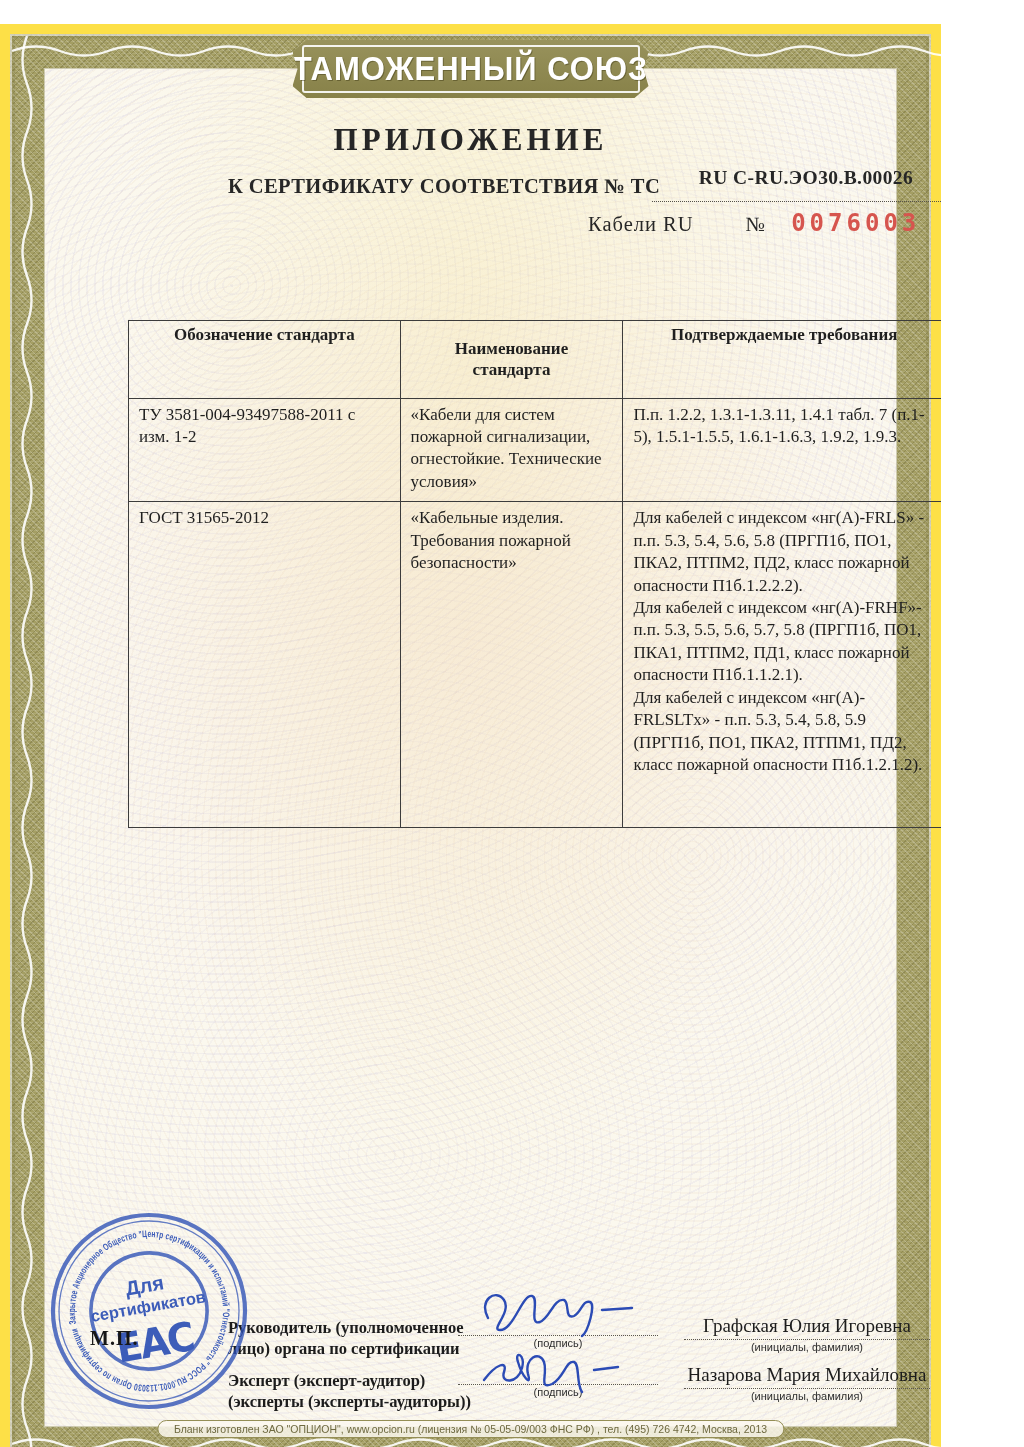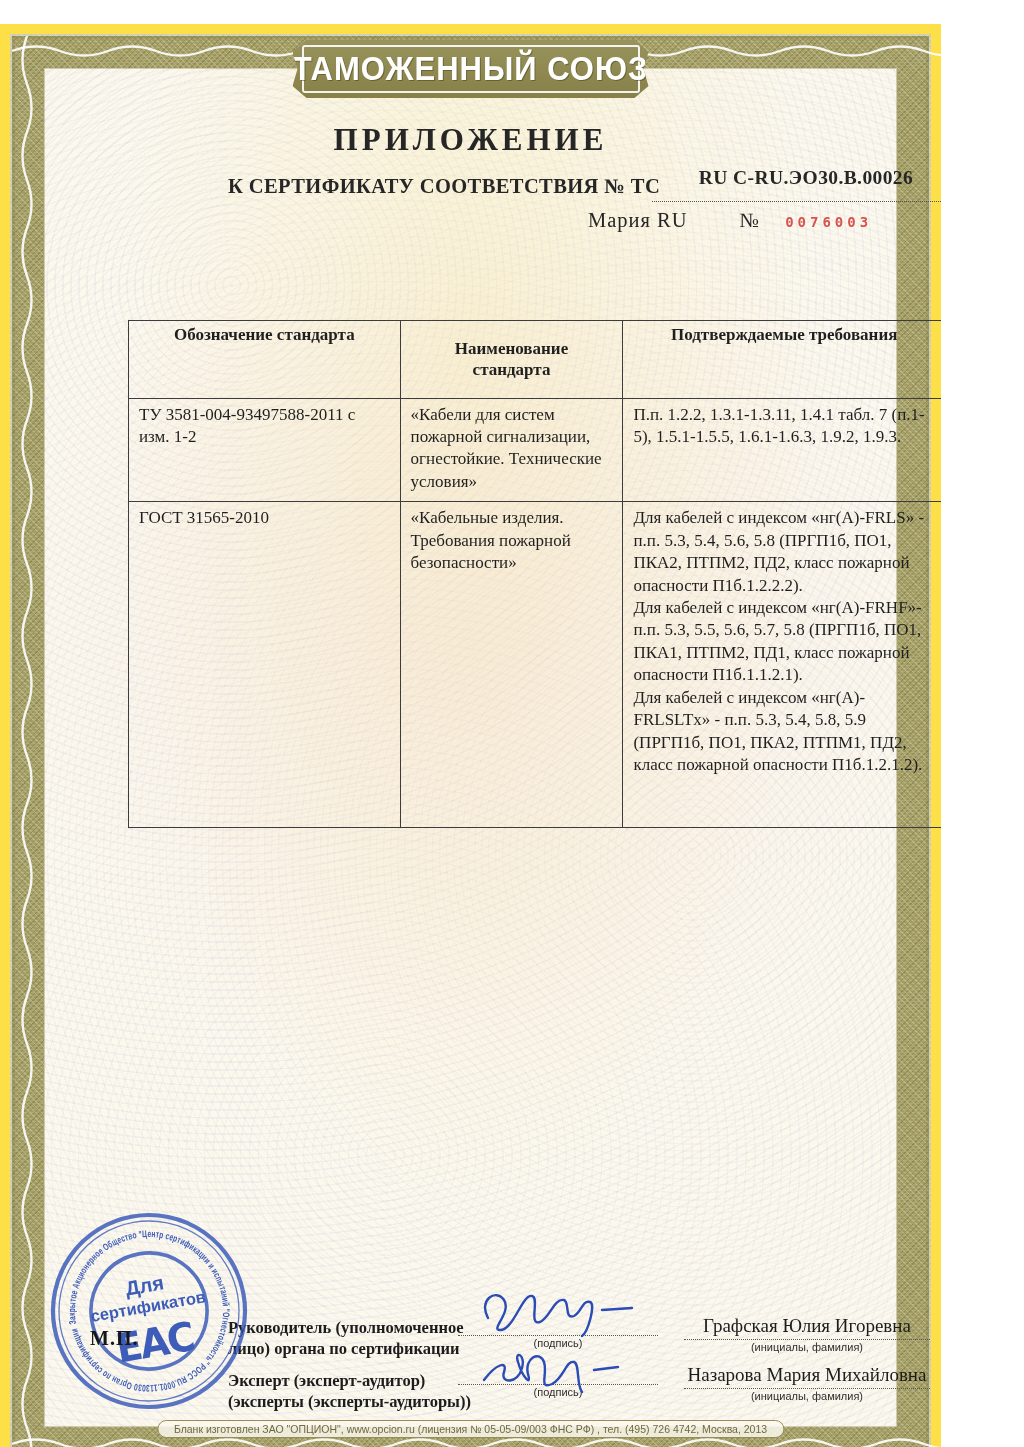--- a/index.html
+++ b/index.html
@@ -67,21 +67,21 @@
   }
   .cert-underline {
     position:absolute; top:177px; left:652px; width:305px;
     border-bottom:1.5px dotted #55524a;
   }
   .series-row { position:absolute; top:185px; left:588px; display:flex; align-items:baseline; }
   .series-label { font-size:20.5px; color:#262626; letter-spacing:1px; }
   .number-sign { font-size:20.5px; color:#262626; margin-left:52px; }
   .serial {
     margin-left:26px; font-family:"DejaVu Sans Mono", monospace;
-    font-weight:bold; font-size:14px; letter-spacing:4px;
+    font-weight:bold; font-size:24px; letter-spacing:4px;
   }
 
   .intro {
     position:absolute; top:228px; left:72px; width:880px; text-align:center;
     font-weight:bold; font-size:17.5px; line-height:1.5; color:#1f1f1f;
   }
 
   
   .std-table {
     position:absolute; top:296px; left:128px; width:818px;
@@ -169,21 +169,21 @@
     <div class="banner">
       <div class="banner-inner"></div>
       <div class="banner-text">ТАМОЖЕННЫЙ СОЮЗ</div>
     </div>
 
     <div class="doc-title">ПРИЛОЖЕНИЕ</div>
     <div class="cert-label">К СЕРТИФИКАТУ СООТВЕТСТВИЯ  № ТС</div>
     <div class="cert-number">RU C-RU.ЭО30.В.00026</div>
     <div class="cert-underline"></div>
     <div class="series-row">
-      <span class="series-label">Мария RU</span>
+      <span class="series-label">Кабели RU</span>
       <span class="number-sign">№</span>
       <span class="serial" id="serial-number" style="color: rgb(214, 85, 78);">0076003</span>
     </div>
 
 
     <table class="std-table">
       <colgroup>
           <col style="width:272px">
           <col style="width:223px">
           <col style="width:323px">
@@ -197,21 +197,21 @@
       </thead>
       <tbody>
         <tr class="row-first">
           <td>ТУ 3581-004-93497588-2011 с изм. 1-2</td>
           <td>«Кабели для систем пожарной сигнализации, огнестойкие. Технические условия»</td>
           <td>
             <p class="req-par">П.п. 1.2.2, 1.3.1-1.3.11, 1.4.1 табл. 7 (п.1-5), 1.5.1-1.5.5, 1.6.1-1.6.3, 1.9.2, 1.9.3.</p>
           </td>
         </tr>
         <tr class="row-second">
-          <td>ГОСТ 31565-2010</td>
+          <td>ГОСТ 31565-2012</td>
           <td>«Кабельные изделия. Требования пожарной безопасности»</td>
           <td>
             <p class="req-par">Для кабелей с индексом «нг(А)-FRLS» - п.п. 5.3, 5.4, 5.6, 5.8 (ПРГП1б, ПО1, ПКА2, ПТПМ2, ПД2, класс пожарной опасности П1б.1.2.2.2).</p>
             <p class="req-par">Для кабелей с индексом «нг(А)-FRHF»- п.п. 5.3, 5.5, 5.6, 5.7, 5.8 (ПРГП1б, ПО1, ПКА1, ПТПМ2, ПД1, класс пожарной опасности П1б.1.1.2.1).</p>
             <p class="req-par">Для кабелей с индексом «нг(А)-FRLSLTx» - п.п. 5.3, 5.4, 5.8, 5.9 (ПРГП1б, ПО1, ПКА2, ПТПМ1, ПД2, класс пожарной опасности П1б.1.2.1.2).</p>
           </td>
         </tr>
       </tbody>
     </table>
 

